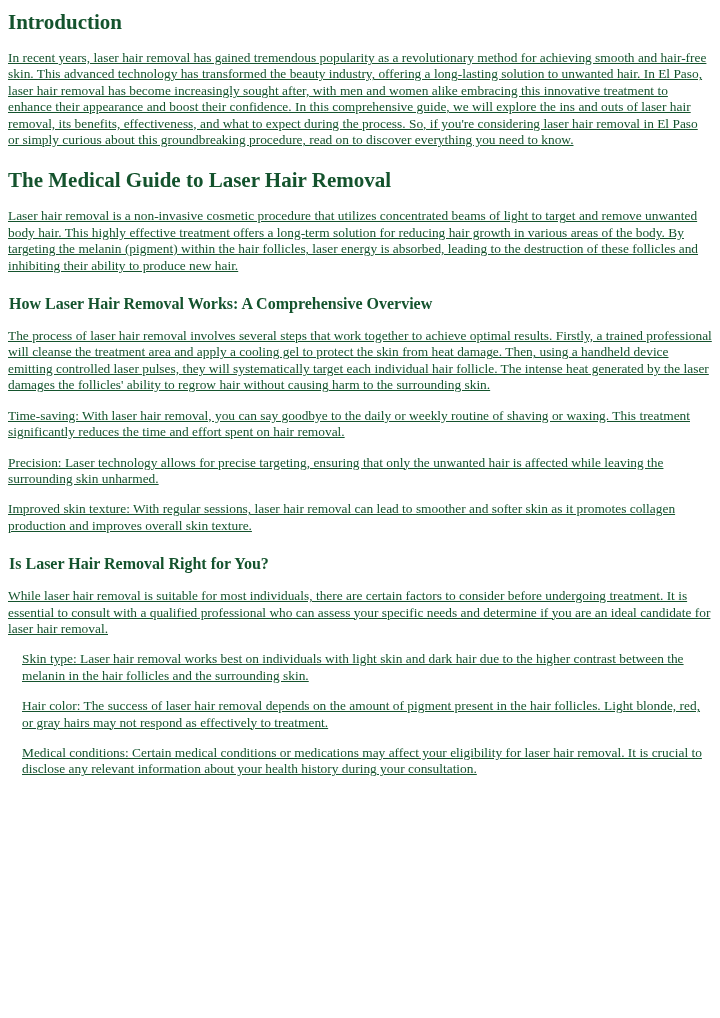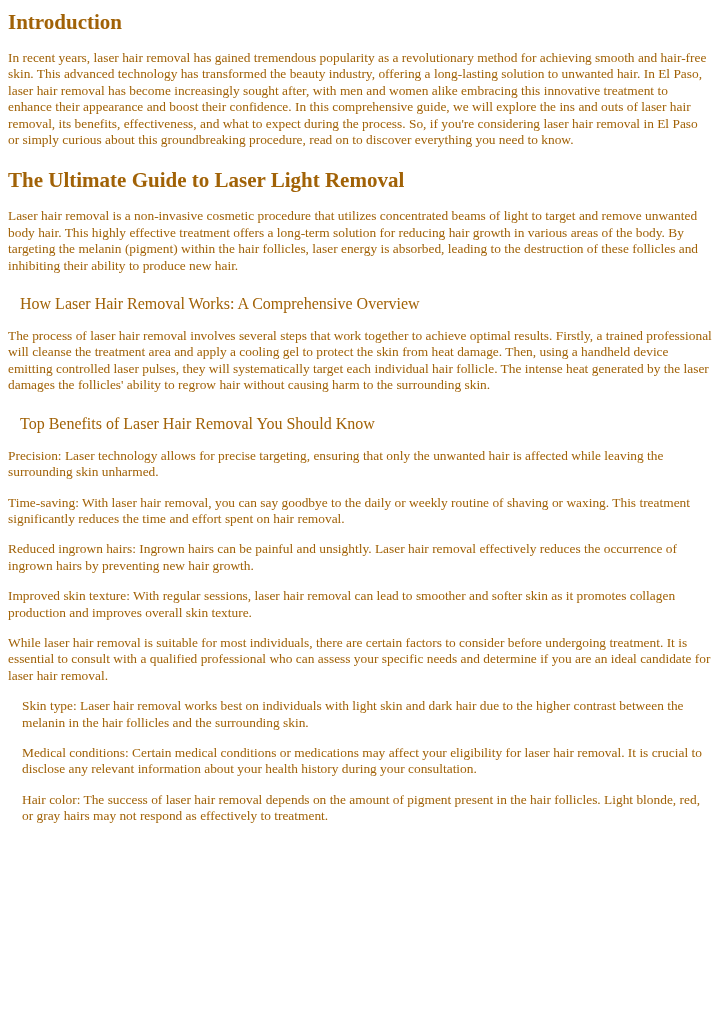--- a/index.html
+++ b/index.html
@@ -12,60 +12,60 @@
     width: 720px;
     height: 1018px;
     overflow: hidden;
   }
   main.doc {
     display: flow-root;
     margin: 0 8px;
     font-family: "Liberation Serif", "DejaVu Serif", serif;
     font-size: 13.4px;
     line-height: 16.4px;
-    color: #a16207;
+    color: #14532d;
   }
   main.doc > :first-child {
     margin-top: 10px;
   }
   h1 {
     font-size: 21px;
     line-height: 24px;
     font-weight: bold;
     margin: 20px 0 16px 0;
   }
   h2 {
     font-size: 16px;
     line-height: 19px;
-    font-weight: normal;
-    margin: 20px 0 15px 12px;
+    font-weight: bold;
+    margin: 20px 0 15px 1px;
   }
   p {
     margin: 14px 0;
+    text-decoration: underline;
   }
   p.indent {
     margin-left: 14px;
   }
 </style>
 </head>
 <body>
 
 <main class="doc">
   <h1>Introduction</h1>
   <p>In recent years, laser hair removal has gained tremendous popularity as a revolutionary method for achieving smooth and hair-free skin. This advanced technology has transformed the beauty industry, offering a long-lasting solution to unwanted hair. In El Paso, laser hair removal has become increasingly sought after, with men and women alike embracing this innovative treatment to enhance their appearance and boost their confidence. In this comprehensive guide, we will explore the ins and outs of laser hair removal, its benefits, effectiveness, and what to expect during the process. So, if you're considering laser hair removal in El Paso or simply curious about this groundbreaking procedure, read on to discover everything you need to know.</p>
 
-  <h1>The Ultimate Guide to Laser Light Removal</h1>
+  <h1>The Medical Guide to Laser Hair Removal</h1>
   <p>Laser hair removal is a non-invasive cosmetic procedure that utilizes concentrated beams of light to target and remove unwanted body hair. This highly effective treatment offers a long-term solution for reducing hair growth in various areas of the body. By targeting the melanin (pigment) within the hair follicles, laser energy is absorbed, leading to the destruction of these follicles and inhibiting their ability to produce new hair.</p>
 
   <h2>How Laser Hair Removal Works: A Comprehensive Overview</h2>
   <p>The process of laser hair removal involves several steps that work together to achieve optimal results. Firstly, a trained professional will cleanse the treatment area and apply a cooling gel to protect the skin from heat damage. Then, using a handheld device emitting controlled laser pulses, they will systematically target each individual hair follicle. The intense heat generated by the laser damages the follicles' ability to regrow hair without causing harm to the surrounding skin.</p>
 
-  <h2>Top Benefits of Laser Hair Removal You Should Know</h2>
+  <p>Time-saving: With laser hair removal, you can say goodbye to the daily or weekly routine of shaving or waxing. This treatment significantly reduces the time and effort spent on hair removal.</p>
   <p>Precision: Laser technology allows for precise targeting, ensuring that only the unwanted hair is affected while leaving the surrounding skin unharmed.</p>
-  <p>Time-saving: With laser hair removal, you can say goodbye to the daily or weekly routine of shaving or waxing. This treatment significantly reduces the time and effort spent on hair removal.</p>
-  <p>Reduced ingrown hairs: Ingrown hairs can be painful and unsightly. Laser hair removal effectively reduces the occurrence of ingrown hairs by preventing new hair growth.</p>
   <p>Improved skin texture: With regular sessions, laser hair removal can lead to smoother and softer skin as it promotes collagen production and improves overall skin texture.</p>
 
+  <h2>Is Laser Hair Removal Right for You?</h2>
   <p>While laser hair removal is suitable for most individuals, there are certain factors to consider before undergoing treatment. It is essential to consult with a qualified professional who can assess your specific needs and determine if you are an ideal candidate for laser hair removal.</p>
   <p class="indent">Skin type: Laser hair removal works best on individuals with light skin and dark hair due to the higher contrast between the melanin in the hair follicles and the surrounding skin.</p>
+  <p class="indent">Hair color: The success of laser hair removal depends on the amount of pigment present in the hair follicles. Light blonde, red, or gray hairs may not respond as effectively to treatment.</p>
   <p class="indent">Medical conditions: Certain medical conditions or medications may affect your eligibility for laser hair removal. It is crucial to disclose any relevant information about your health history during your consultation.</p>
-  <p class="indent">Hair color: The success of laser hair removal depends on the amount of pigment present in the hair follicles. Light blonde, red, or gray hairs may not respond as effectively to treatment.</p>
 </main>
 
 </body></html>

